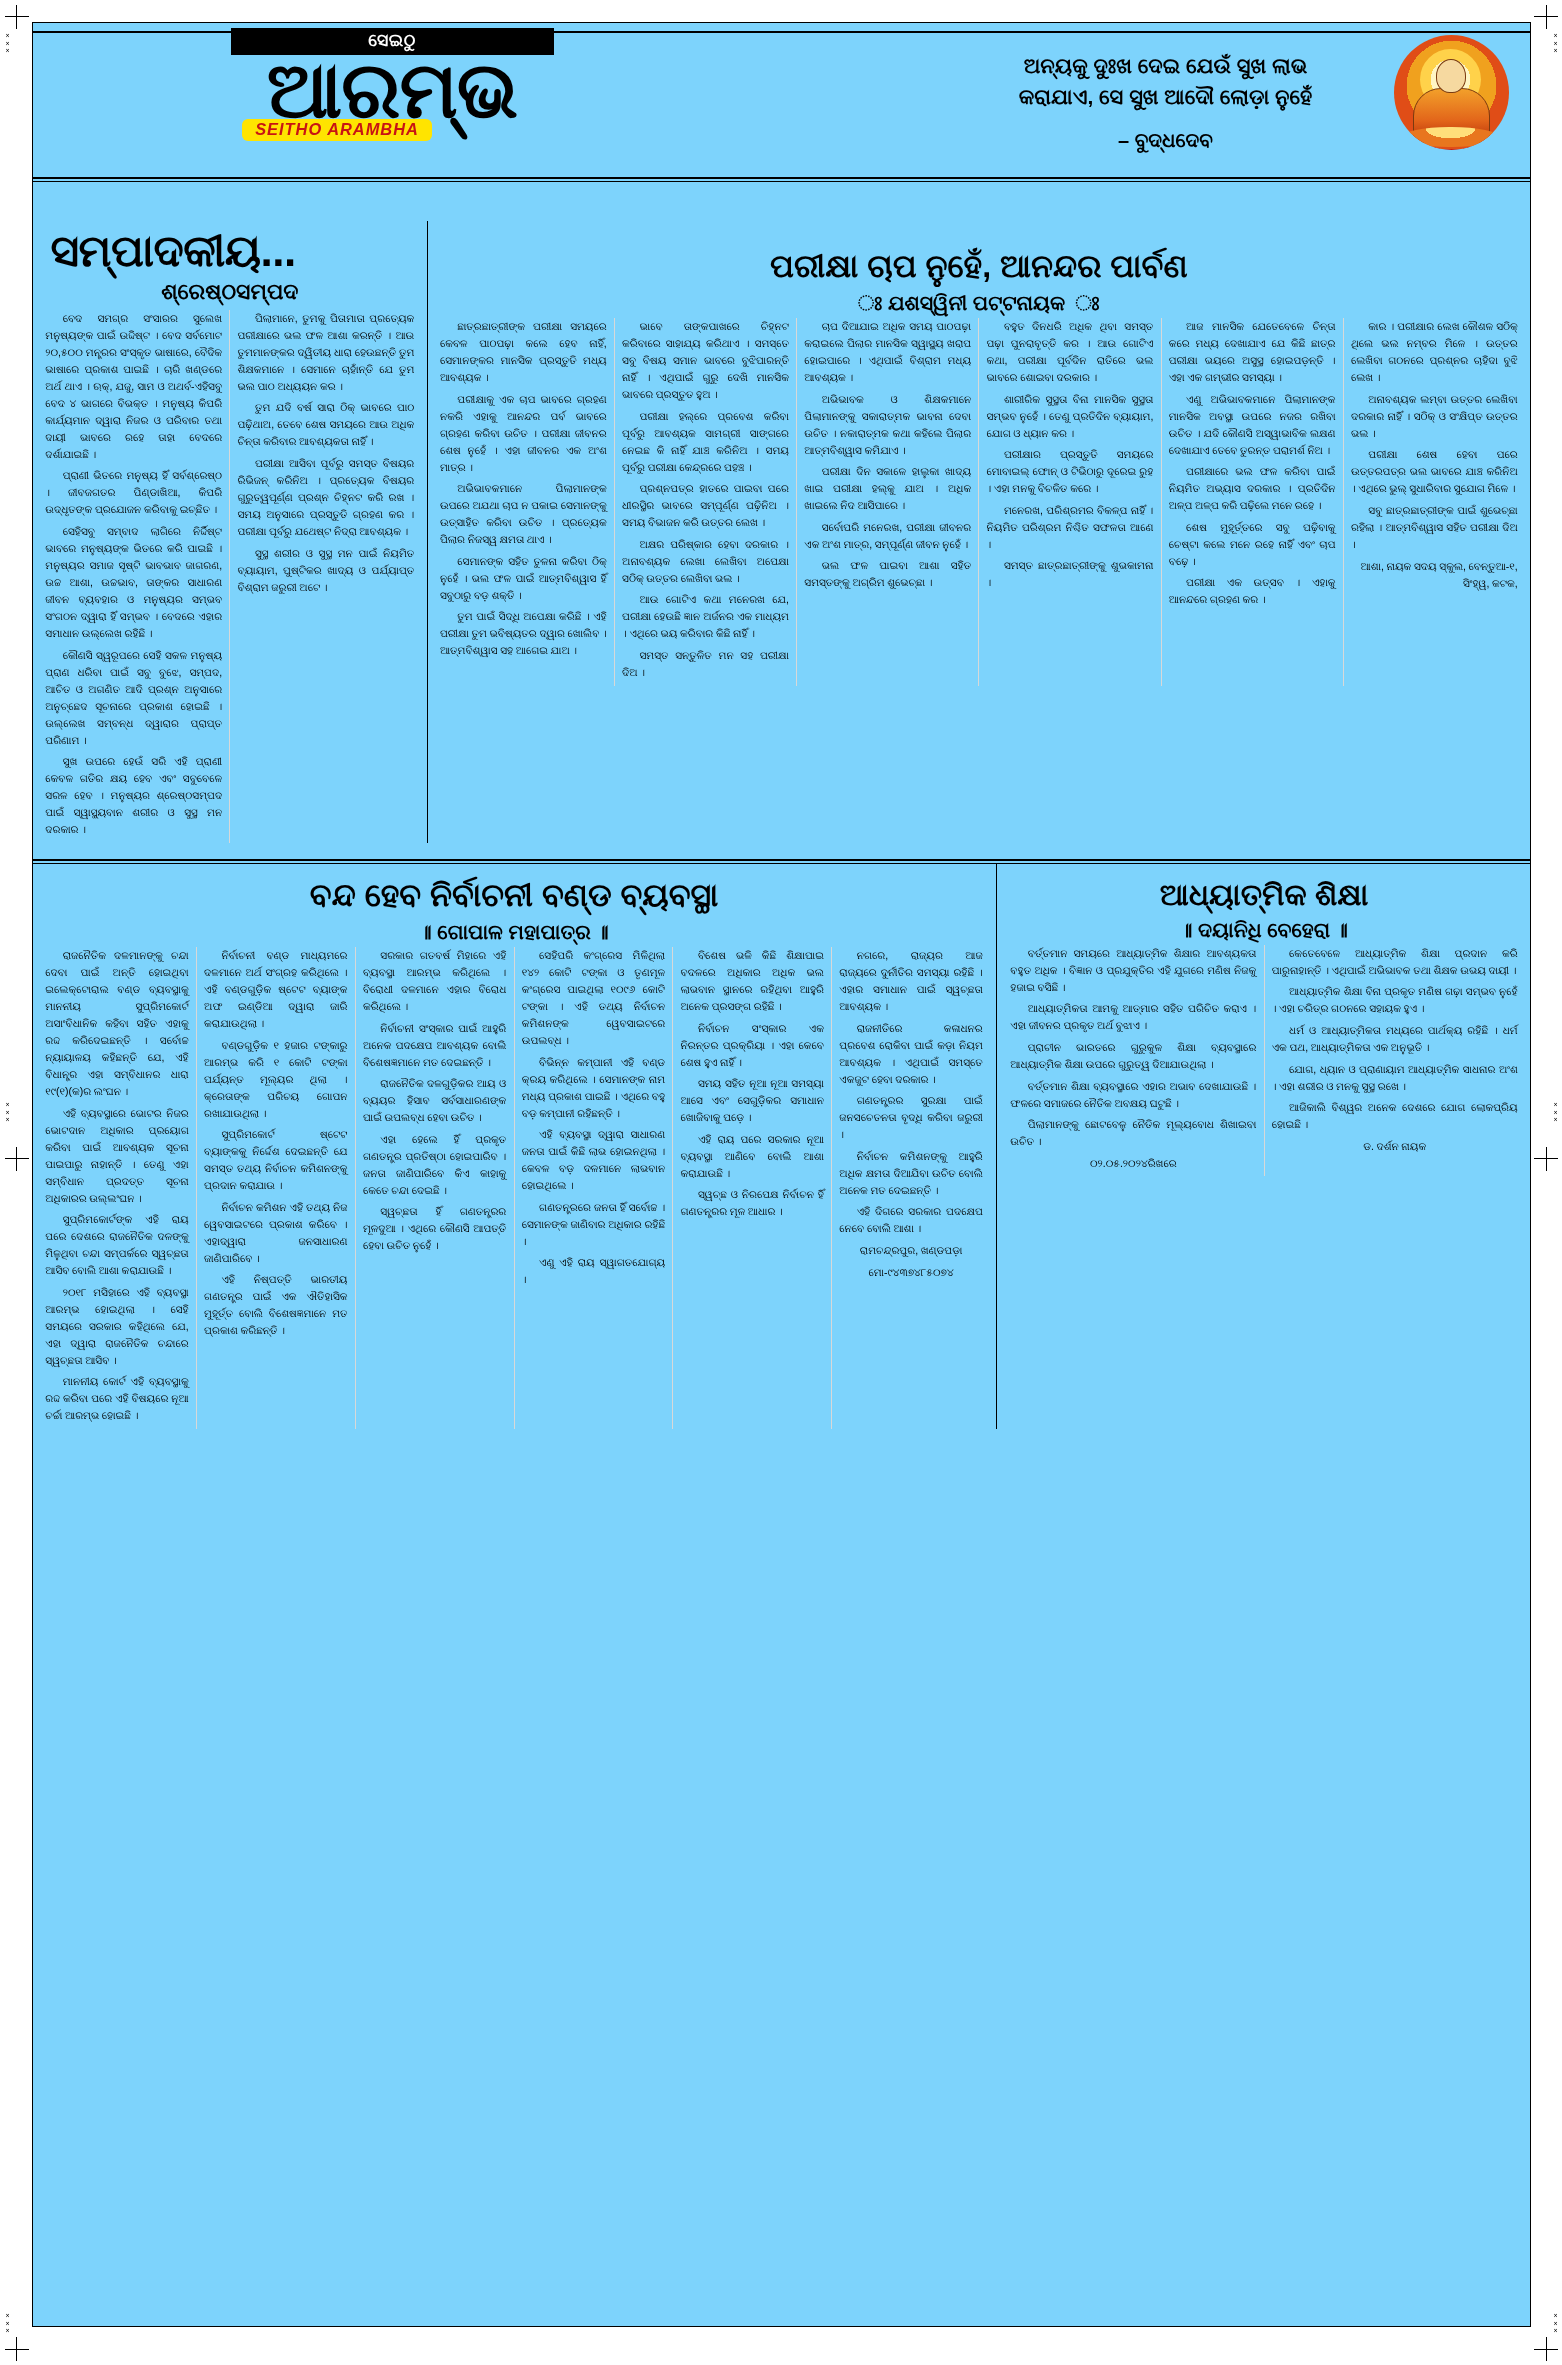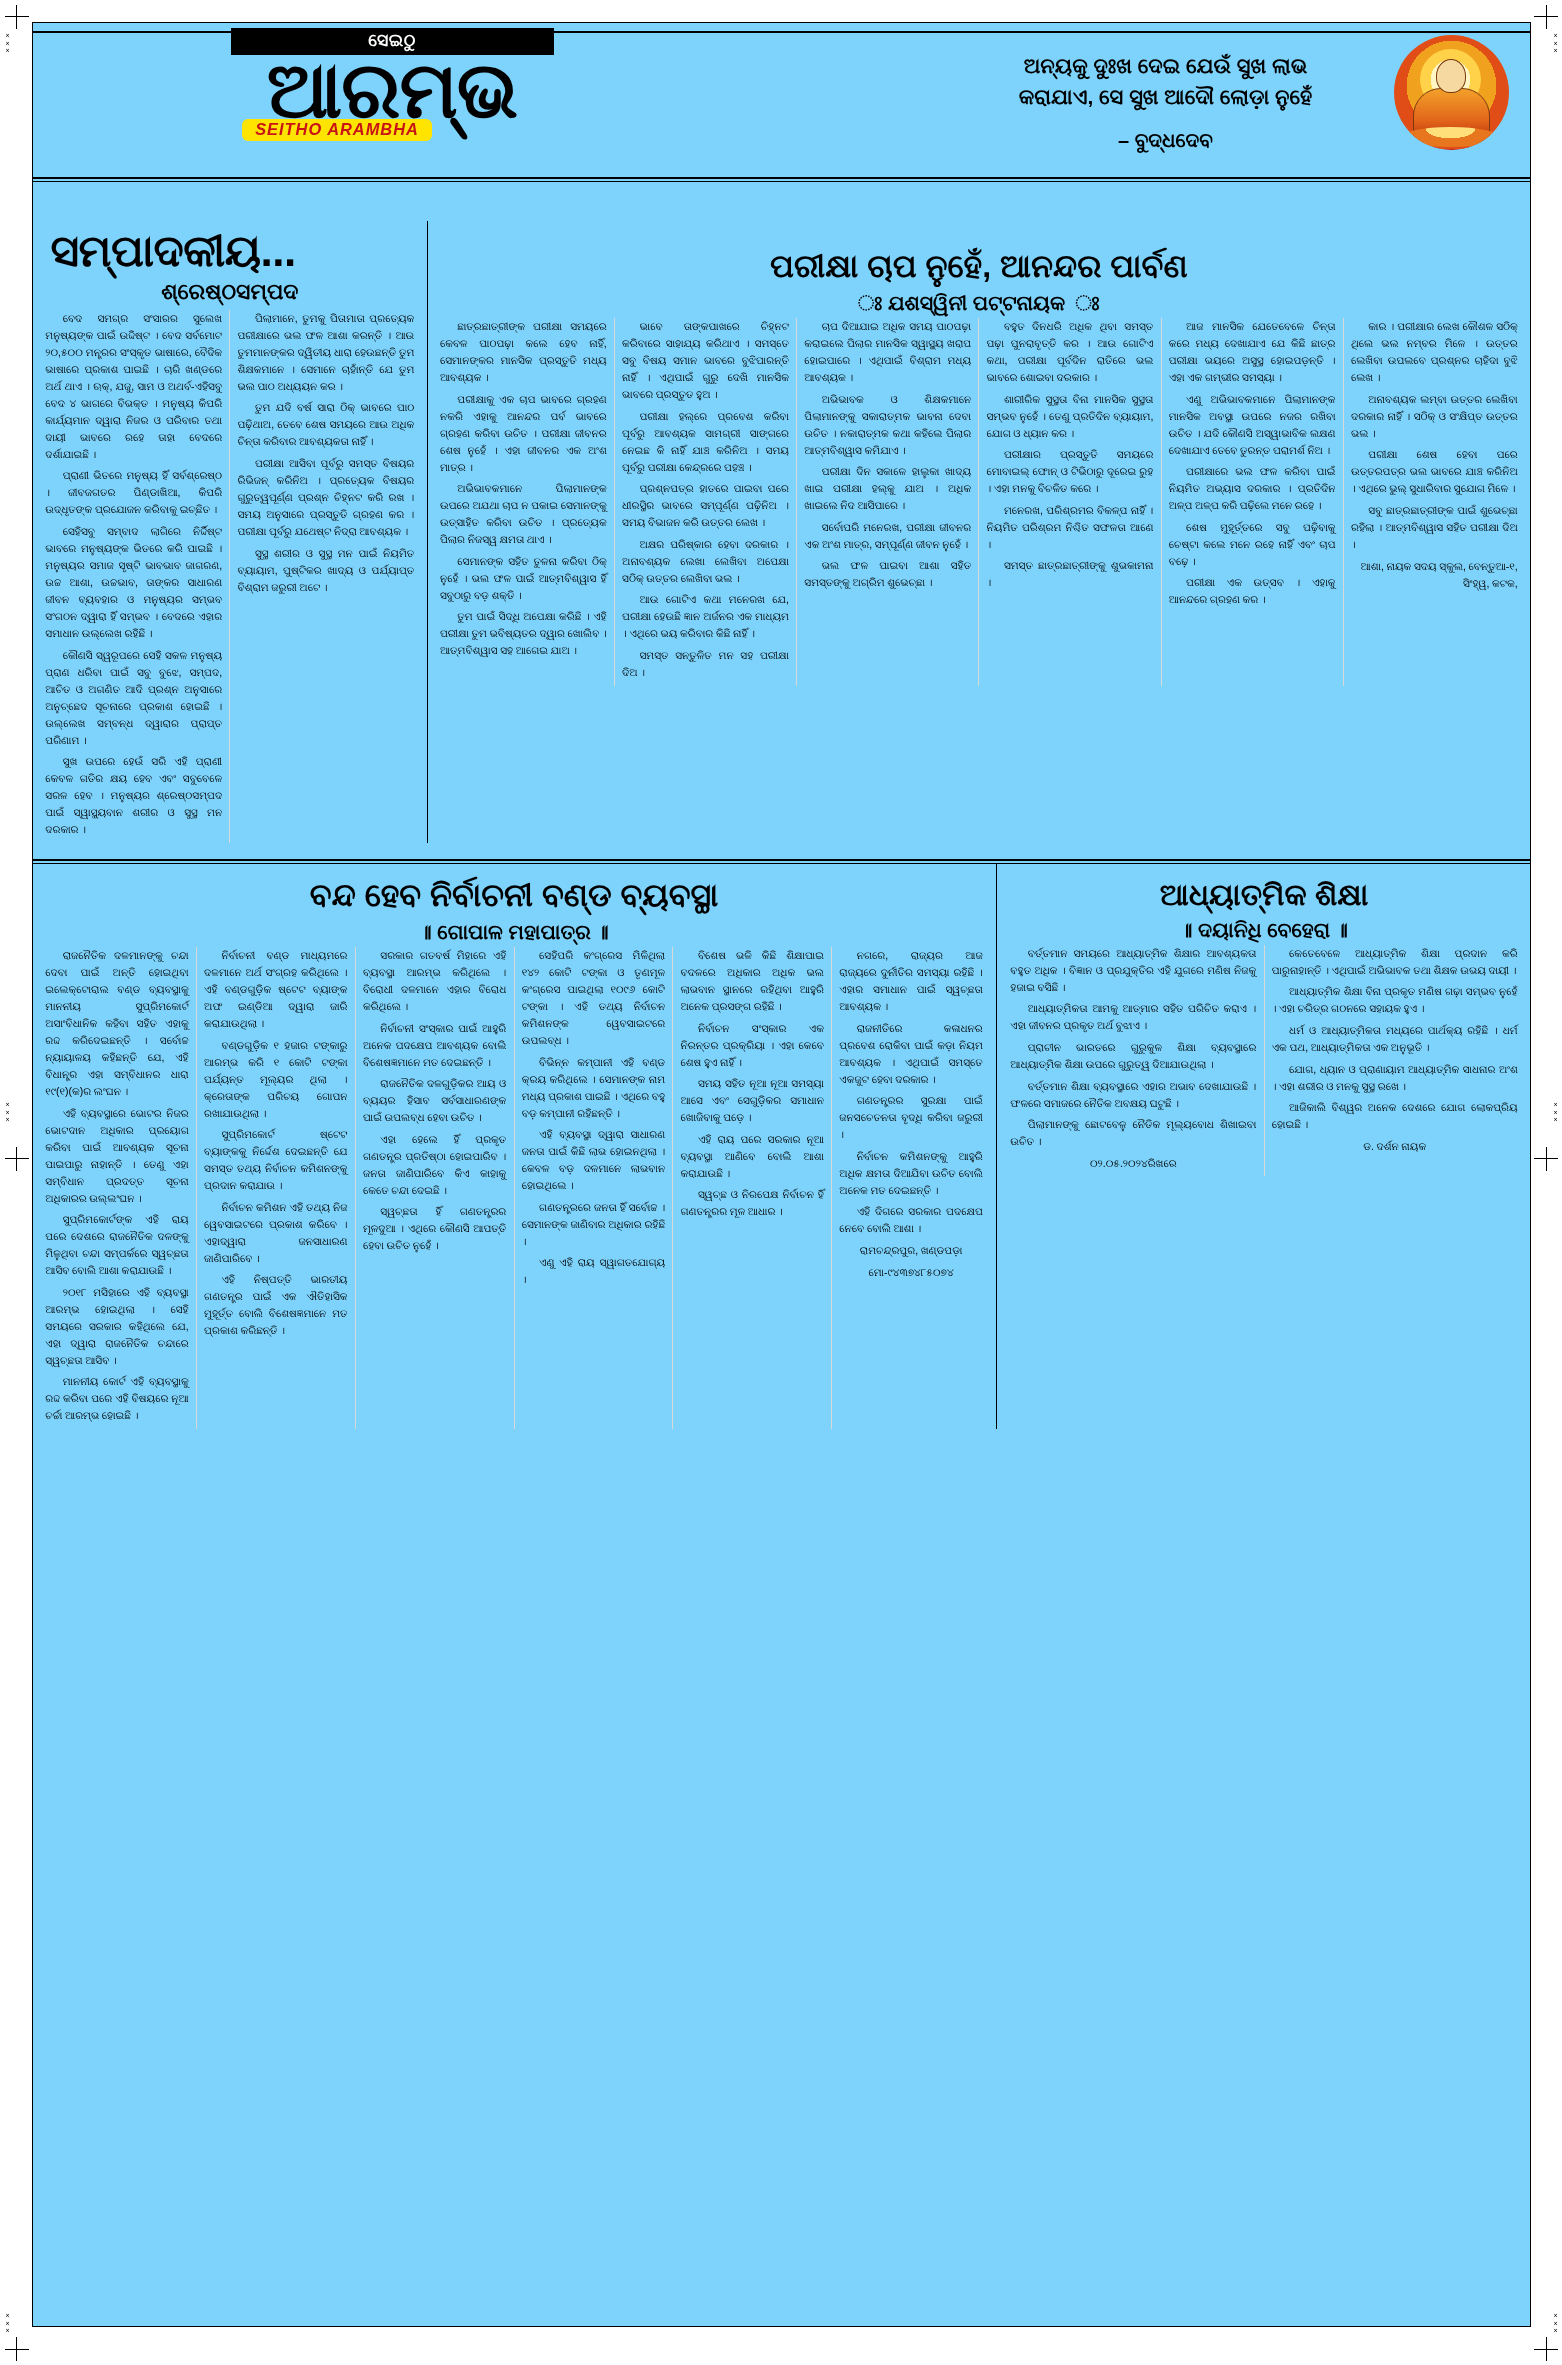--- a/index.html
+++ b/index.html
@@ -415,21 +415,21 @@
               <div class="body-text">
                 <p>ଆଜ ମାନସିକ ଯେତେବେଳେ ଚିନ୍ତା କରେ ମଧ୍ୟ ଦେଖାଯାଏ ଯେ କିଛି ଛାତ୍ର ପରୀକ୍ଷା ଭୟରେ ଅସୁସ୍ଥ ହୋଇପଡ଼ନ୍ତି । ଏହା ଏକ ଗମ୍ଭୀର ସମସ୍ୟା ।</p>
                 <p>ଏଣୁ ଅଭିଭାବକମାନେ ପିଲାମାନଙ୍କ ମାନସିକ ଅବସ୍ଥା ଉପରେ ନଜର ରଖିବା ଉଚିତ । ଯଦି କୌଣସି ଅସ୍ୱାଭାବିକ ଲକ୍ଷଣ ଦେଖାଯାଏ ତେବେ ତୁରନ୍ତ ପରାମର୍ଶ ନିଅ ।</p>
                 <p>ପରୀକ୍ଷାରେ ଭଲ ଫଳ କରିବା ପାଇଁ ନିୟମିତ ଅଭ୍ୟାସ ଦରକାର । ପ୍ରତିଦିନ ଅଳ୍ପ ଅଳ୍ପ କରି ପଢ଼ିଲେ ମନେ ରହେ ।</p>
                 <p>ଶେଷ ମୁହୂର୍ତ୍ତରେ ସବୁ ପଢ଼ିବାକୁ ଚେଷ୍ଟା କଲେ ମନେ ରହେ ନାହିଁ ଏବଂ ଚାପ ବଢ଼େ ।</p>
                 <p>ପରୀକ୍ଷା ଏକ ଉତ୍ସବ । ଏହାକୁ ଆନନ୍ଦରେ ଗ୍ରହଣ କର ।</p>
               </div>
             </div>
             <div class="col">
               <div class="body-text">
-                <p>କାର । ପରୀକ୍ଷାର ଲେଖ କୌଶଳ ସଠିକ୍ ଥିଲେ ଭଲ ନମ୍ବର ମିଳେ । ଉତ୍ତର ଲେଖିବା ଉପଲବେ ପ୍ରଶ୍ନର ଚାହିଦା ବୁଝି ଲେଖ ।</p>
+                <p>କାର । ପରୀକ୍ଷାର ଲେଖ କୌଶଳ ସଠିକ୍ ଥିଲେ ଭଲ ନମ୍ବର ମିଳେ । ଉତ୍ତର ଲେଖିବା ଗଠନରେ ପ୍ରଶ୍ନର ଚାହିଦା ବୁଝି ଲେଖ ।</p>
                 <p>ଅନାବଶ୍ୟକ ଲମ୍ବା ଉତ୍ତର ଲେଖିବା ଦରକାର ନାହିଁ । ସଠିକ୍ ଓ ସଂକ୍ଷିପ୍ତ ଉତ୍ତର ଭଲ ।</p>
                 <p>ପରୀକ୍ଷା ଶେଷ ହେବା ପରେ ଉତ୍ତରପତ୍ର ଭଲ ଭାବରେ ଯାଞ୍ଚ କରିନିଅ । ଏଥିରେ ଭୁଲ୍ ସୁଧାରିବାର ସୁଯୋଗ ମିଳେ ।</p>
                 <p>ସବୁ ଛାତ୍ରଛାତ୍ରୀଙ୍କ ପାଇଁ ଶୁଭେଚ୍ଛା ରହିଲା । ଆତ୍ମବିଶ୍ୱାସ ସହିତ ପରୀକ୍ଷା ଦିଅ ।</p>
                 <p class="sig">ଆଶା, ନାୟକ ସଦୟ ସ୍କୁଲ, ବେନ୍ତୁଆ-୧, ସିଂହ୍ୱ, କଟକ,</p>
               </div>
             </div>
           </div>
         </div>
 
       </div>

